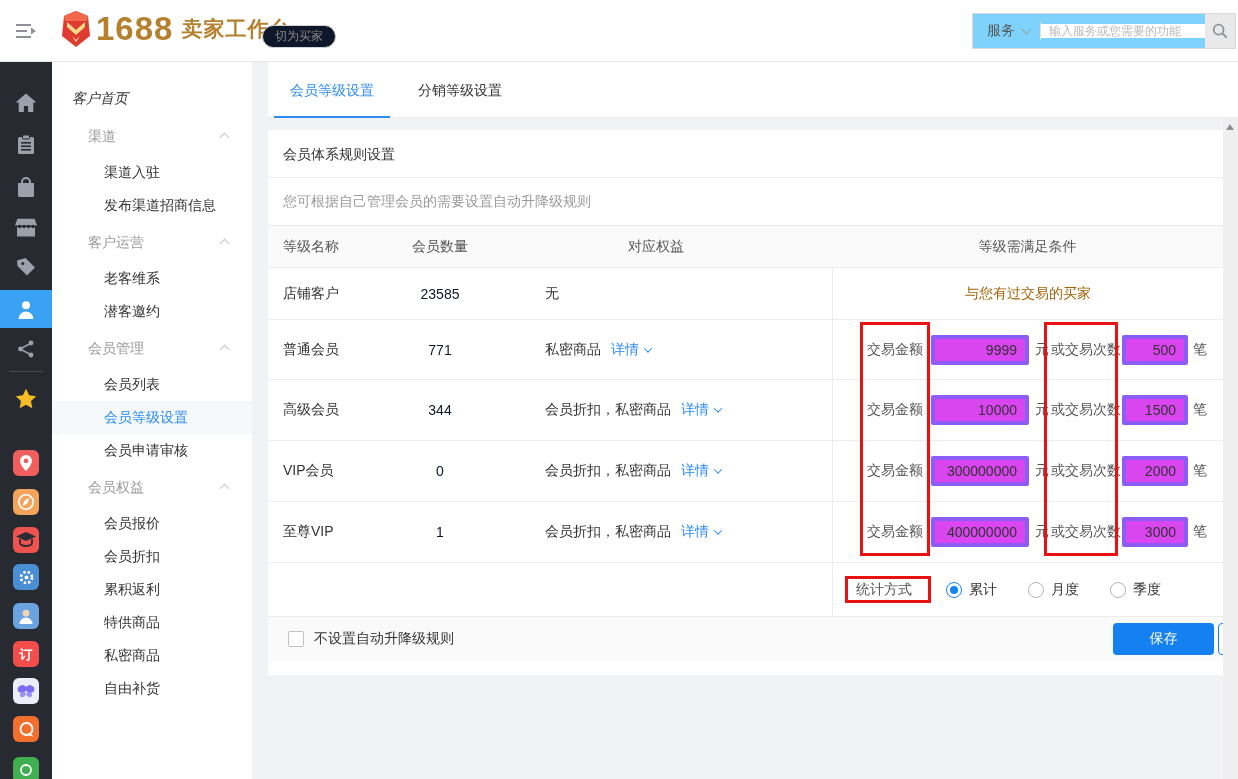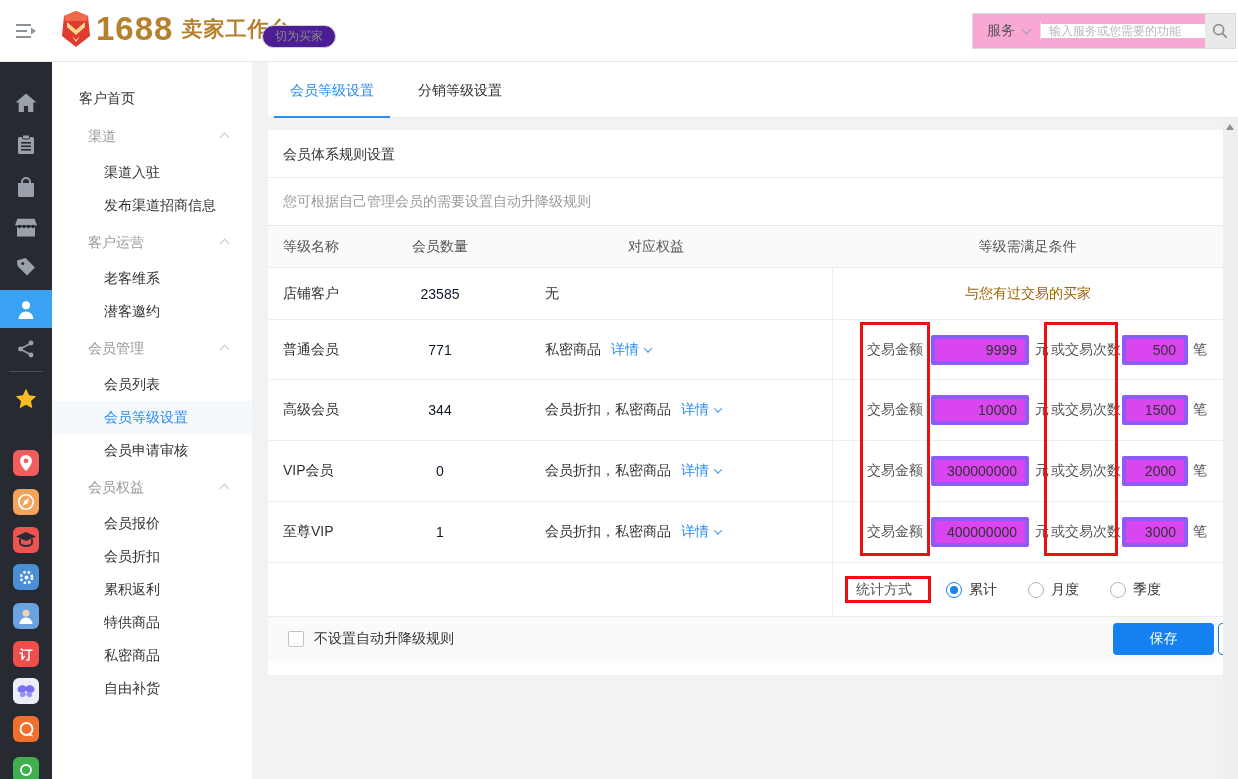--- a/index.html
+++ b/index.html
@@ -10,44 +10,44 @@
   }
   
   .hdr { position:absolute; left:0; top:0; width:1238px; height:62px; background:#fff;
          border-bottom:1px solid #e8e8e8; z-index:4; display:flex; align-items:center; }
   .collapse { position:absolute; left:14px; top:21px; width:26px; height:20px; cursor:pointer; }
   .brand { position:absolute; left:60px; top:10px; display:flex; align-items:center; }
   .brand-num { font-size:33px; font-weight:bold; color:#b5812e; letter-spacing:1px; margin-left:4px; }
   .brand-title { font-size:21px; font-weight:bold; color:#b5812e; margin-left:8px; letter-spacing:1px; }
   .switch-pill { position:absolute; left:262px; top:25px; height:23px; padding:0 12px;
          border:1px solid #d4d4d4; border-radius:12px; color:#888; font-size:12px;
-         display:flex; align-items:center; background:#4c1d95; cursor:pointer; }
+         display:flex; align-items:center; background:#0f172a; cursor:pointer; }
   .searchbox { position:absolute; right:2px; top:13px; width:264px; height:36px;
-         border:1px solid #d9d9d9; display:flex; align-items:center; background:#f9a8d4; }
+         border:1px solid #d9d9d9; display:flex; align-items:center; background:#7dd3fc; }
   .search-cat { display:flex; align-items:center; padding:0 10px 0 14px; color:#555; cursor:pointer; }
   .search-div { width:1px; height:18px; background:#e0e0e0; }
   .search-ph { flex:1; border:none; outline:none; padding:0 8px; font-size:12px; color:#333;
          font-family:Liberation Sans, sans-serif; min-width:0; }
   .search-ph::placeholder { color:#b9b9b9; }
   .search-btn { width:30px; height:34px; background:#e9e9e9; display:flex; align-items:center;
          justify-content:center; cursor:pointer; flex:none; }
   
   .rail { position:absolute; left:0; top:62px; width:52px; height:717px; background:#272b31;
           overflow:hidden; z-index:3; }
   .rail-ic { position:absolute; left:50%; transform:translate(-50%,-50%); cursor:pointer;
           display:flex; align-items:center; justify-content:center; }
   .rail-active { position:absolute; left:0; top:228px; width:52px; height:38px; background:#3aa2f2; }
   .rail-divider { position:absolute; left:9px; top:309px; width:34px; height:1px; background:#474c53; }
   .tile { position:absolute; left:13px; width:26px; height:26px; border-radius:6px; cursor:pointer;
           display:flex; align-items:center; justify-content:center; }
   
   .side { position:absolute; left:52px; top:62px; width:200px; height:717px; background:#fff;
           z-index:3; padding-top:18px; }
-  .side-item { position:relative; height:36px; line-height:36px; padding-left:27px; color:#333;
-          cursor:pointer; }
+  .side-item { position:relative; height:36px; line-height:36px; padding-left:20px; color:#333;
+          cursor:pointer;font-style:italic; }
   .side-group { position:relative; height:40px; line-height:40px; padding-left:36px; color:#999;
           cursor:pointer; }
   .side-sub { position:relative; height:33px; line-height:33px; padding-left:52px; color:#333;
           cursor:pointer; }
   .side-sub.active { color:#2d8cf0; background:#f6f9fc; }
   .chev { display:inline-block; width:7px; height:7px; border-right:1px solid #c2c6cb;
           border-bottom:1px solid #c2c6cb; }
   .chev-up { transform:rotate(-135deg); position:absolute; right:24px; top:18px; }
   
   .tabbar { position:absolute; left:268px; top:62px; width:970px; height:56px; background:#fff;

